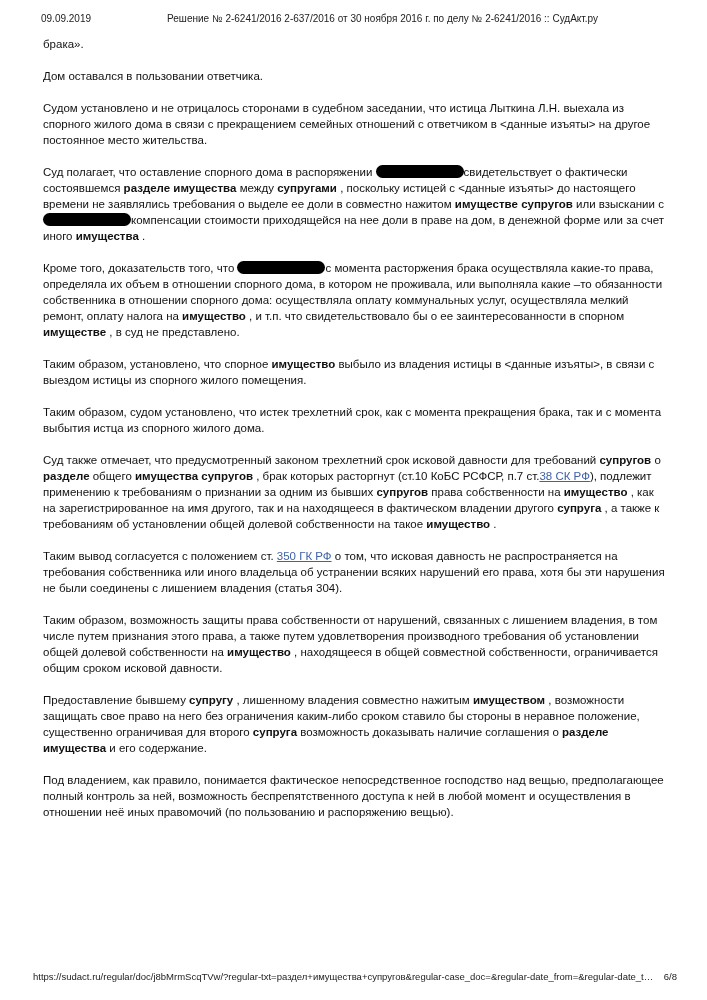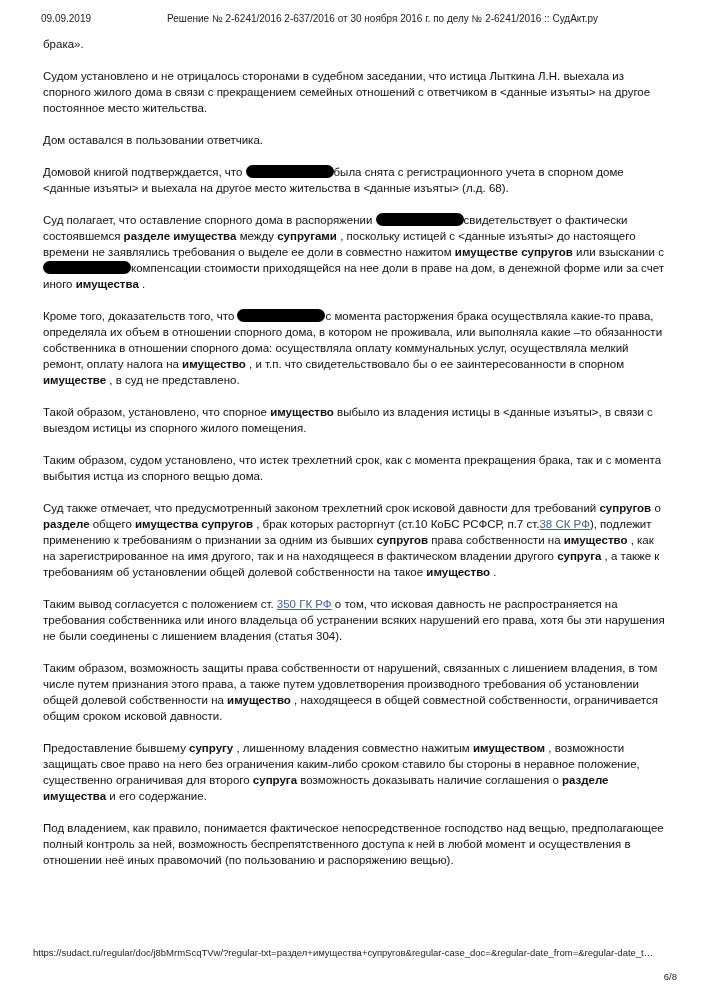--- a/index.html
+++ b/index.html
@@ -41,43 +41,42 @@
   .redaction{
     display:inline-block;
     width:88px;height:13px;
     background:var(--redaction-color);
     border-radius:7px;
     vertical-align:-2px;
   }
   .page-footer{
     position:absolute;
     left:33px;right:30px;bottom:18px;
-    display:flex;align-items:flex-start;
+    display:flex;align-items:flex-end;
     font-size:9.5px;line-height:11px;color:var(--muted-color);
   }
   .ftr-url{flex:1;white-space:nowrap;overflow:hidden;}
   .ftr-page{white-space:nowrap;padding-left:12px;margin-top:24px;}
 </style>
 </head>
 <body>
 
 <header class="page-header">
   <span class="hdr-date">09.09.2019</span>
   <span class="hdr-title">Решение № 2-6241/2016 2-637/2016 от 30 ноября 2016 г. по делу № 2-6241/2016 :: СудАкт.ру</span>
 </header>
 
 <main class="doc-body">
     <p class="para"><span class="text-run">брака».</span></p>
+    <p class="para"><span class="text-run">Дом оставался в пользовании ответчика.</span></p>
     <p class="para"><span class="text-run">Судом установлено и не отрицалось сторонами в судебном заседании, что истица Лыткина Л.Н. выехала из спорного жилого дома в связи с прекращением семейных отношений с ответчиком в &lt;данные изъяты&gt; на другое постоянное место жительства.</span></p>
-    <p class="para"><span class="text-run">Дом оставался в пользовании ответчика.</span></p>
-    <p class="para"><span class="text-run">Домовой книгой подтверждается, что </span><span class="redaction"></span><span class="text-run">была снята с регистрационного учета в спорном доме &lt;данные изъяты&gt; и выехала на другое место жительства в &lt;данные изъяты&gt; (л.д. 68).</span></p>
     <p class="para"><span class="text-run">Суд полагает, что оставление спорного дома в распоряжении </span><span class="redaction"></span><span class="text-run">свидетельствует о фактически состоявшемся </span><span class="term">разделе имущества</span><span class="text-run"> между </span><span class="term">супругами</span><span class="text-run"> , поскольку истицей с &lt;данные изъяты&gt; до настоящего времени не заявлялись требования о выделе ее доли в совместно нажитом </span><span class="term">имуществе супругов</span><span class="text-run"> или взыскании с </span><span class="redaction"></span><span class="text-run">компенсации стоимости приходящейся на нее доли в праве на дом, в денежной форме или за счет иного </span><span class="term">имущества</span><span class="text-run"> .</span></p>
     <p class="para"><span class="text-run">Кроме того, доказательств того, что </span><span class="redaction"></span><span class="text-run">с момента расторжения брака осуществляла какие-то права, определяла их объем в отношении спорного дома, в котором не проживала, или выполняла какие –то обязанности собственника в отношении спорного дома: осуществляла оплату коммунальных услуг, осуществляла мелкий ремонт, оплату налога на </span><span class="term">имущество</span><span class="text-run"> , и т.п. что свидетельствовало бы о ее заинтересованности в спорном </span><span class="term">имуществе</span><span class="text-run"> , в суд не представлено.</span></p>
-    <p class="para"><span class="text-run">Такой образом, установлено, что спорное </span><span class="term">имущество</span><span class="text-run"> выбыло из владения истицы в &lt;данные изъяты&gt;, в связи с выездом истицы из спорного жилого помещения.</span></p>
-    <p class="para"><span class="text-run">Таким образом, судом установлено, что истек трехлетний срок, как с момента прекращения брака, так и с момента выбытия истца из спорного вещью дома.</span></p>
+    <p class="para"><span class="text-run">Таким образом, установлено, что спорное </span><span class="term">имущество</span><span class="text-run"> выбыло из владения истицы в &lt;данные изъяты&gt;, в связи с выездом истицы из спорного жилого помещения.</span></p>
+    <p class="para"><span class="text-run">Таким образом, судом установлено, что истек трехлетний срок, как с момента прекращения брака, так и с момента выбытия истца из спорного жилого дома.</span></p>
     <p class="para"><span class="text-run">Суд также отмечает, что предусмотренный законом трехлетний срок исковой давности для требований </span><span class="term">супругов</span><span class="text-run"> о </span><span class="term">разделе</span><span class="text-run"> общего </span><span class="term">имущества супругов</span><span class="text-run"> , брак которых расторгнут (ст.10 КоБС РСФСР, п.7 ст.</span><a class="law-link">38 СК РФ</a><span class="text-run">), подлежит применению к требованиям о признании за одним из бывших </span><span class="term">супругов</span><span class="text-run"> права собственности на </span><span class="term">имущество</span><span class="text-run"> , как на зарегистрированное на имя другого, так и на находящееся в фактическом владении другого </span><span class="term">супруга</span><span class="text-run"> , а также к требованиям об установлении общей долевой собственности на такое </span><span class="term">имущество</span><span class="text-run"> .</span></p>
     <p class="para"><span class="text-run">Таким вывод согласуется с положением ст. </span><a class="law-link">350 ГК РФ</a><span class="text-run"> о том, что исковая давность не распространяется на требования собственника или иного владельца об устранении всяких нарушений его права, хотя бы эти нарушения не были соединены с лишением владения (статья 304).</span></p>
     <p class="para"><span class="text-run">Таким образом, возможность защиты права собственности от нарушений, связанных с лишением владения, в том числе путем признания этого права, а также путем удовлетворения производного требования об установлении общей долевой собственности на </span><span class="term">имущество</span><span class="text-run"> , находящееся в общей совместной собственности, ограничивается общим сроком исковой давности.</span></p>
     <p class="para"><span class="text-run">Предоставление бывшему </span><span class="term">супругу</span><span class="text-run"> , лишенному владения совместно нажитым </span><span class="term">имуществом</span><span class="text-run"> , возможности защищать свое право на него без ограничения каким-либо сроком ставило бы стороны в неравное положение, существенно ограничивая для второго </span><span class="term">супруга</span><span class="text-run"> возможность доказывать наличие соглашения о </span><span class="term">разделе имущества</span><span class="text-run"> и его содержание.</span></p>
     <p class="para"><span class="text-run">Под владением, как правило, понимается фактическое непосредственное господство над вещью, предполагающее полный контроль за ней, возможность беспрепятственного доступа к ней в любой момент и осуществления в отношении неё иных правомочий (по пользованию и распоряжению вещью).</span></p>
   </main>
 
 <footer class="page-footer">
   <span class="ftr-url">https://sudact.ru/regular/doc/j8bMrmScqTVw/?regular-txt=раздел+имущества+супругов&amp;regular-case_doc=&amp;regular-date_from=&amp;regular-date_t…</span>
   <span class="ftr-page">6/8</span>

